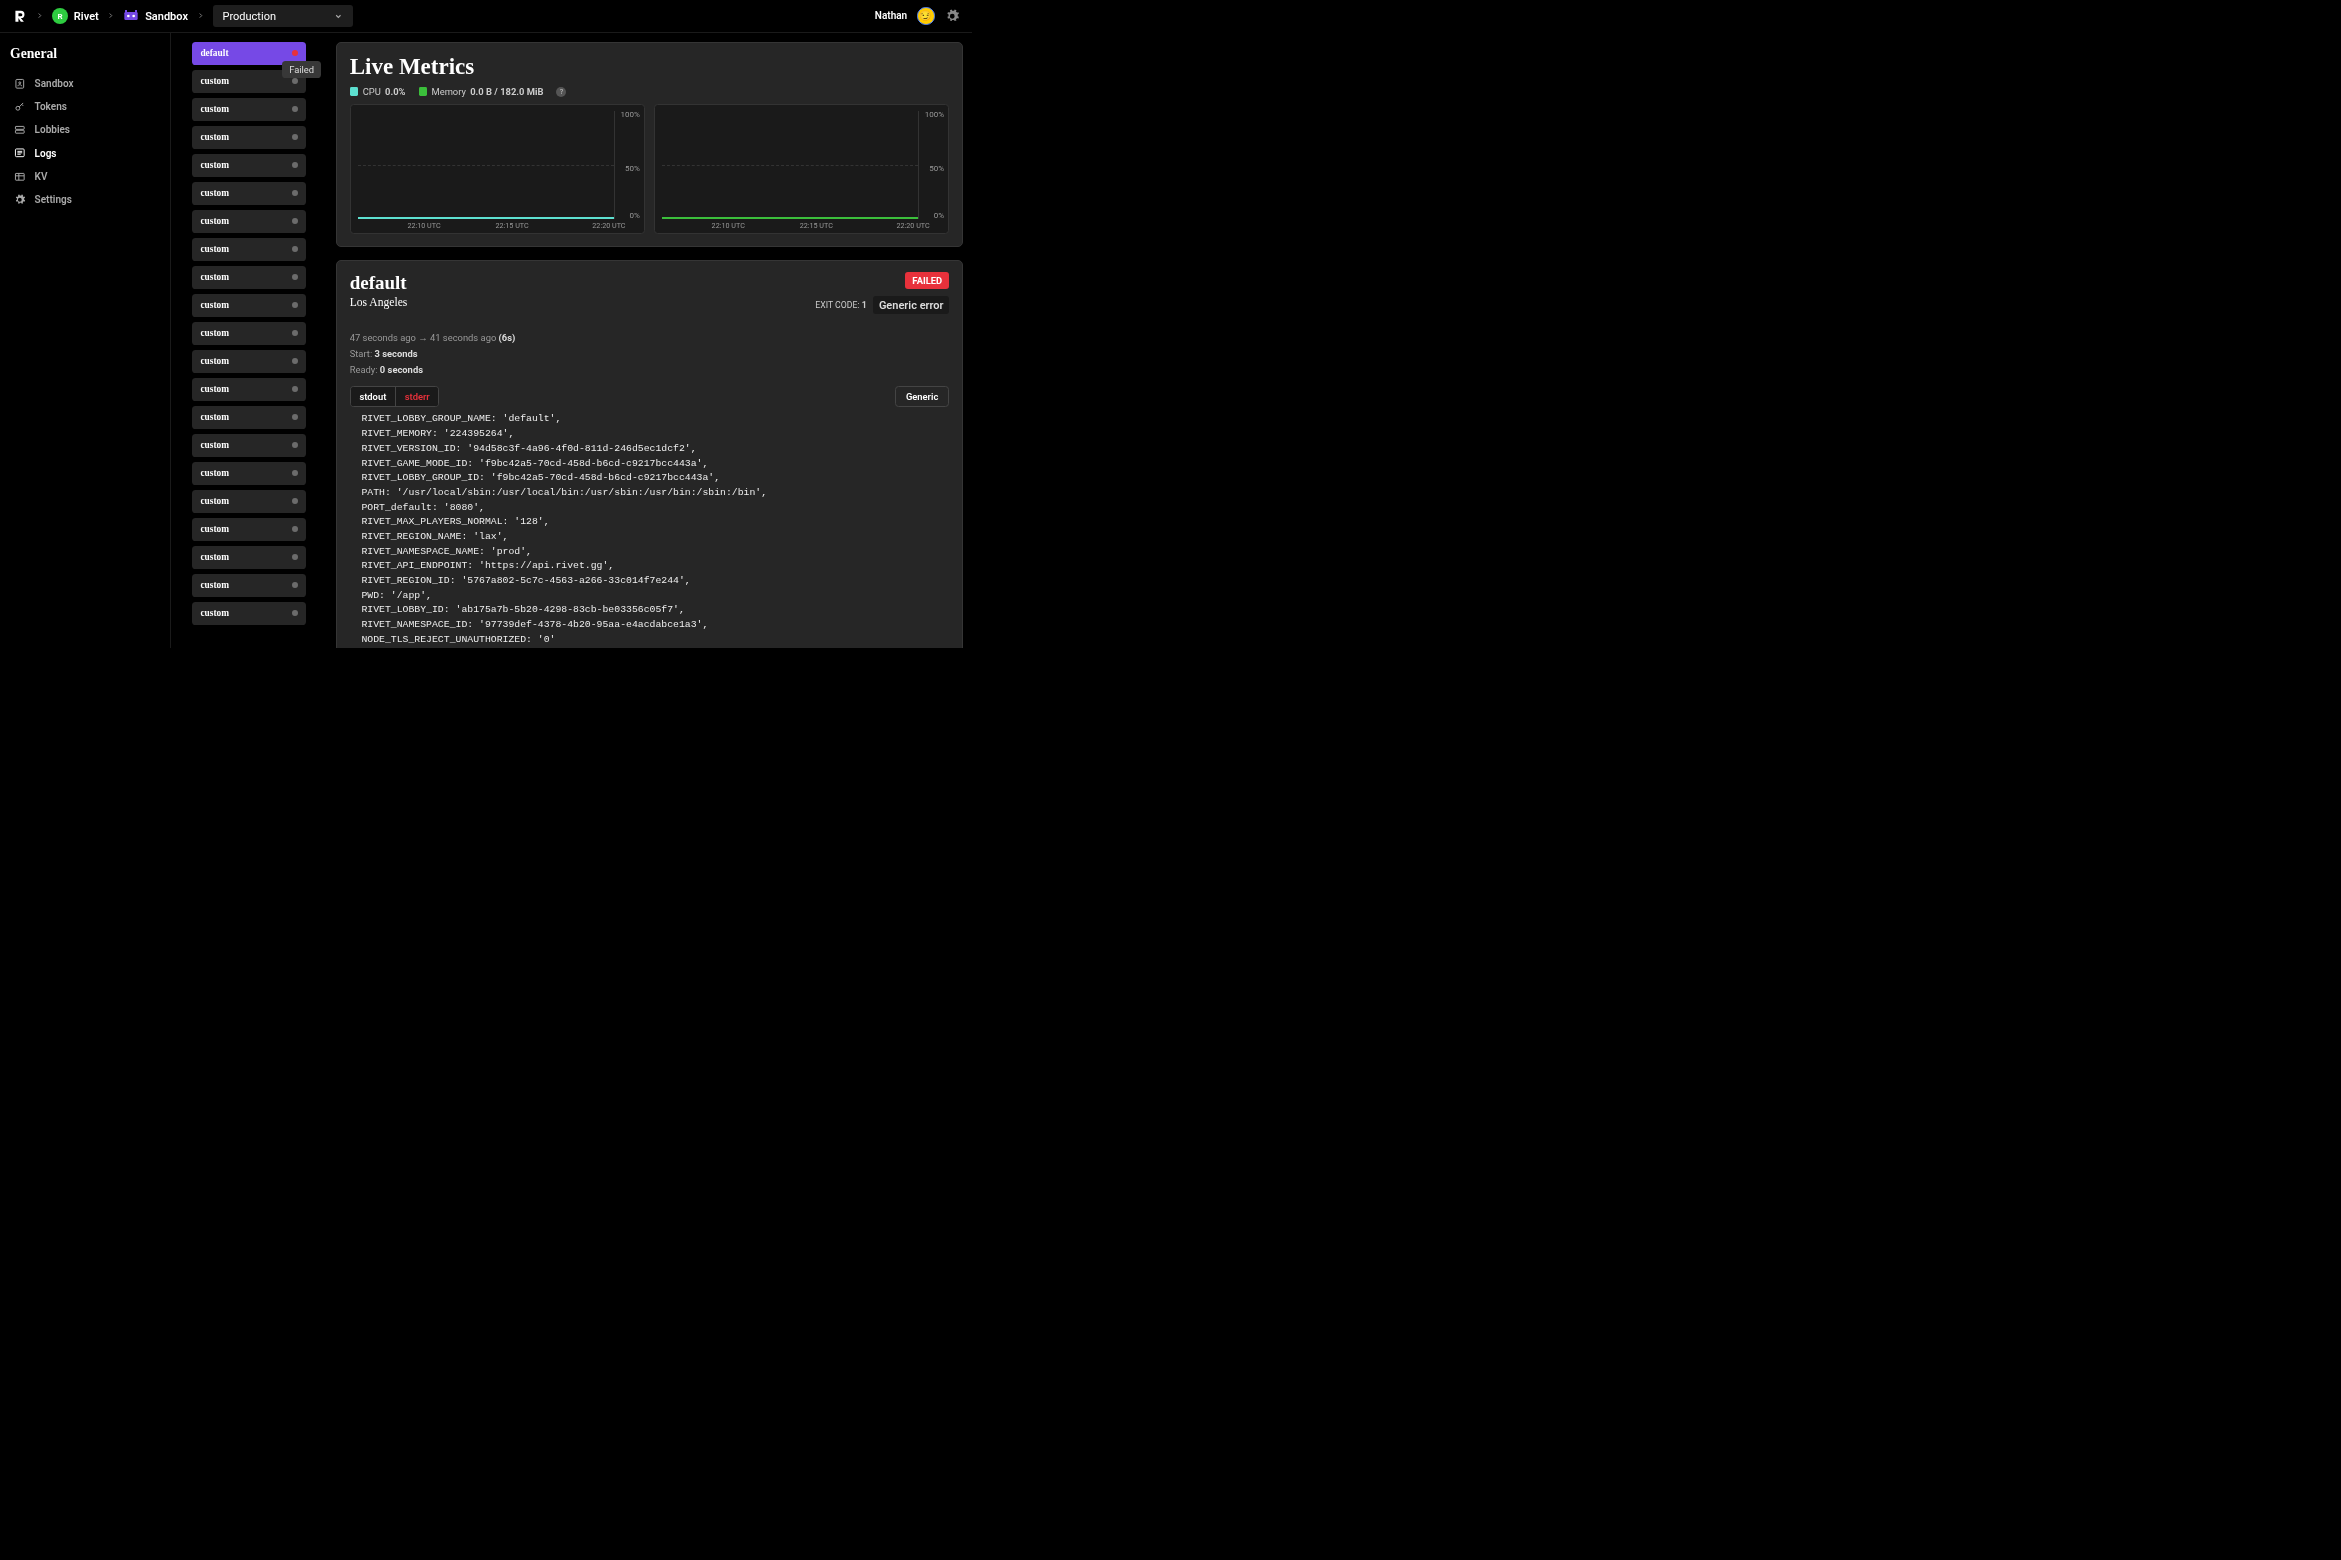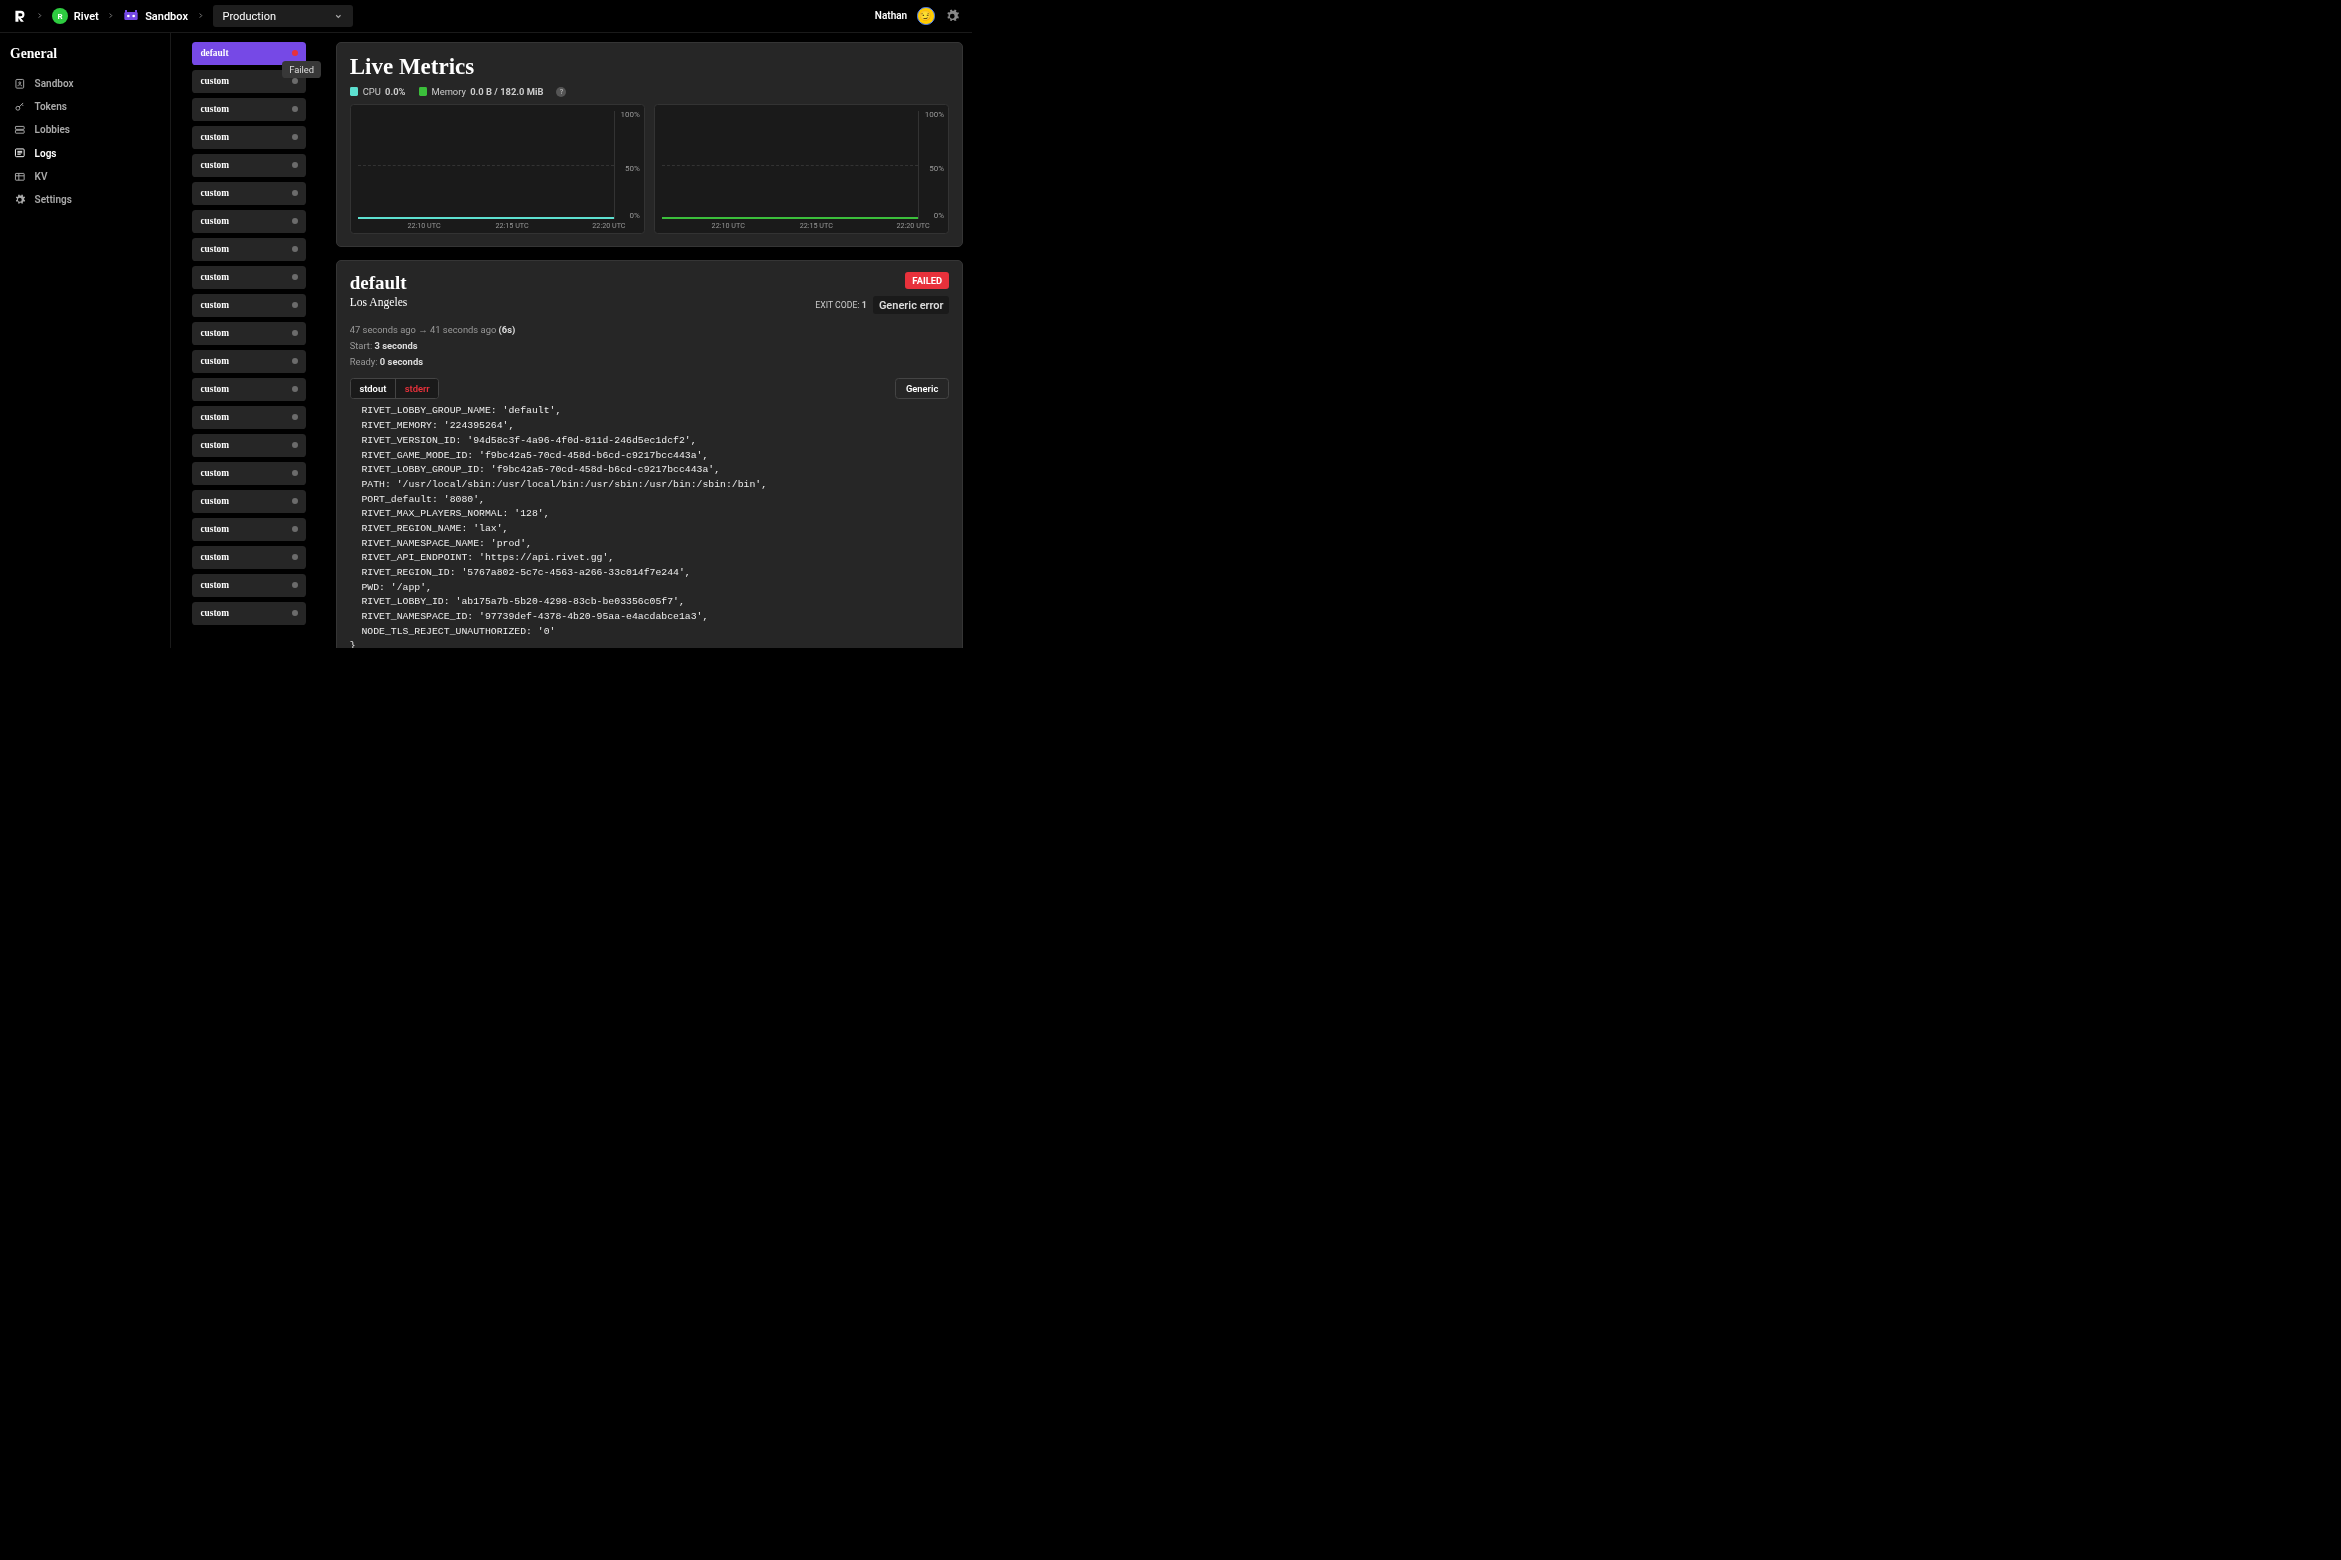--- a/index.html
+++ b/index.html
@@ -115,21 +115,21 @@
 }
 .help-icon {
   width: 10px; height: 10px; border-radius: 5px; background: #555;
   color: #ccc; display: inline-flex; align-items: center; justify-content: center;
   font-size: 7.2px;
 }
 
 
 .detail-header { display: flex; justify-content: space-between; align-items: flex-start; }
 .detail-left h2 { font-size: 19px; margin-bottom: 1.4px; }
-.detail-sub { font-size: 11.6px; margin-bottom: 13px; }
+.detail-sub { font-size: 11.6px; margin-bottom: 21px; }
 .detail-meta { color: #999; font-size: 9.4px; line-height: 1.7; }
 .detail-meta b { color: #ddd; font-weight: 700; }
 .detail-right { text-align: right; }
 .fail-badge {
   background: #e8313b; color: #fff; font-weight: 700; font-size: 9.4px;
   padding: 2.9px 7.2px; border-radius: 2.9px; display: inline-block;
 }
 .exit-info { color: #ccc; font-size: 8.7px; margin-top: 7.2px; }
 .exit-code-box {
   background: #1a1a1a; padding: 2.2px 5.8px; border-radius: 2.9px;

